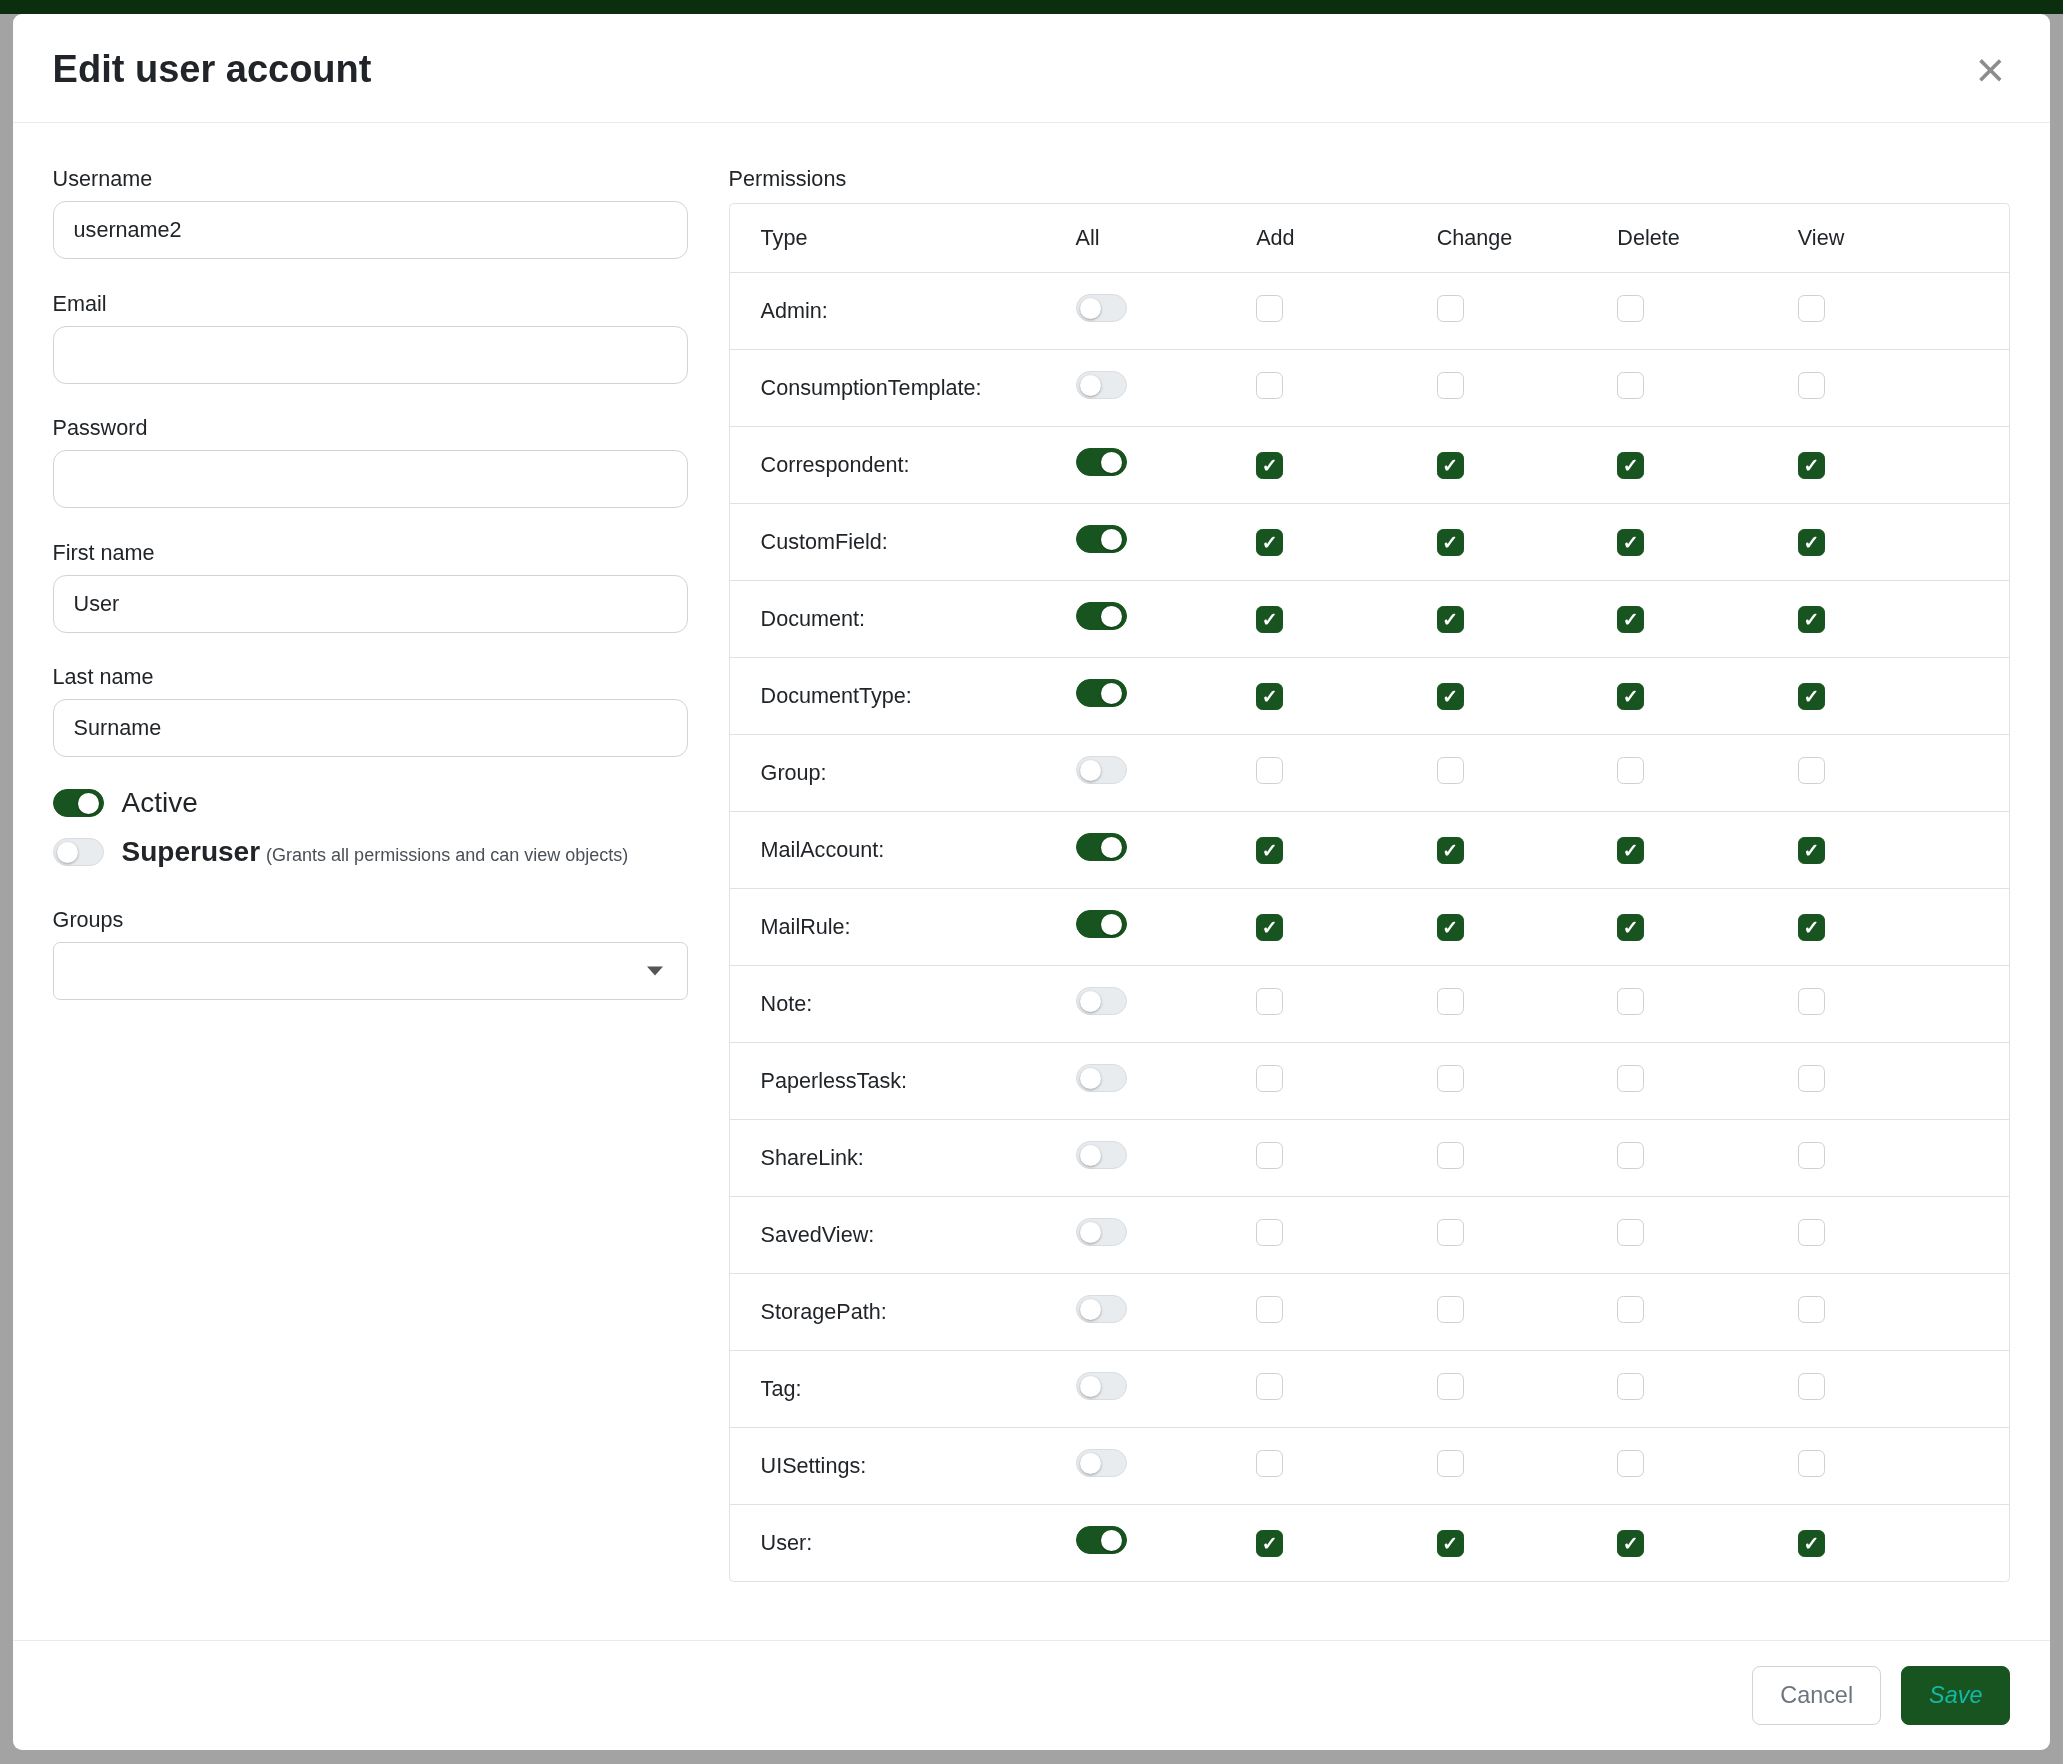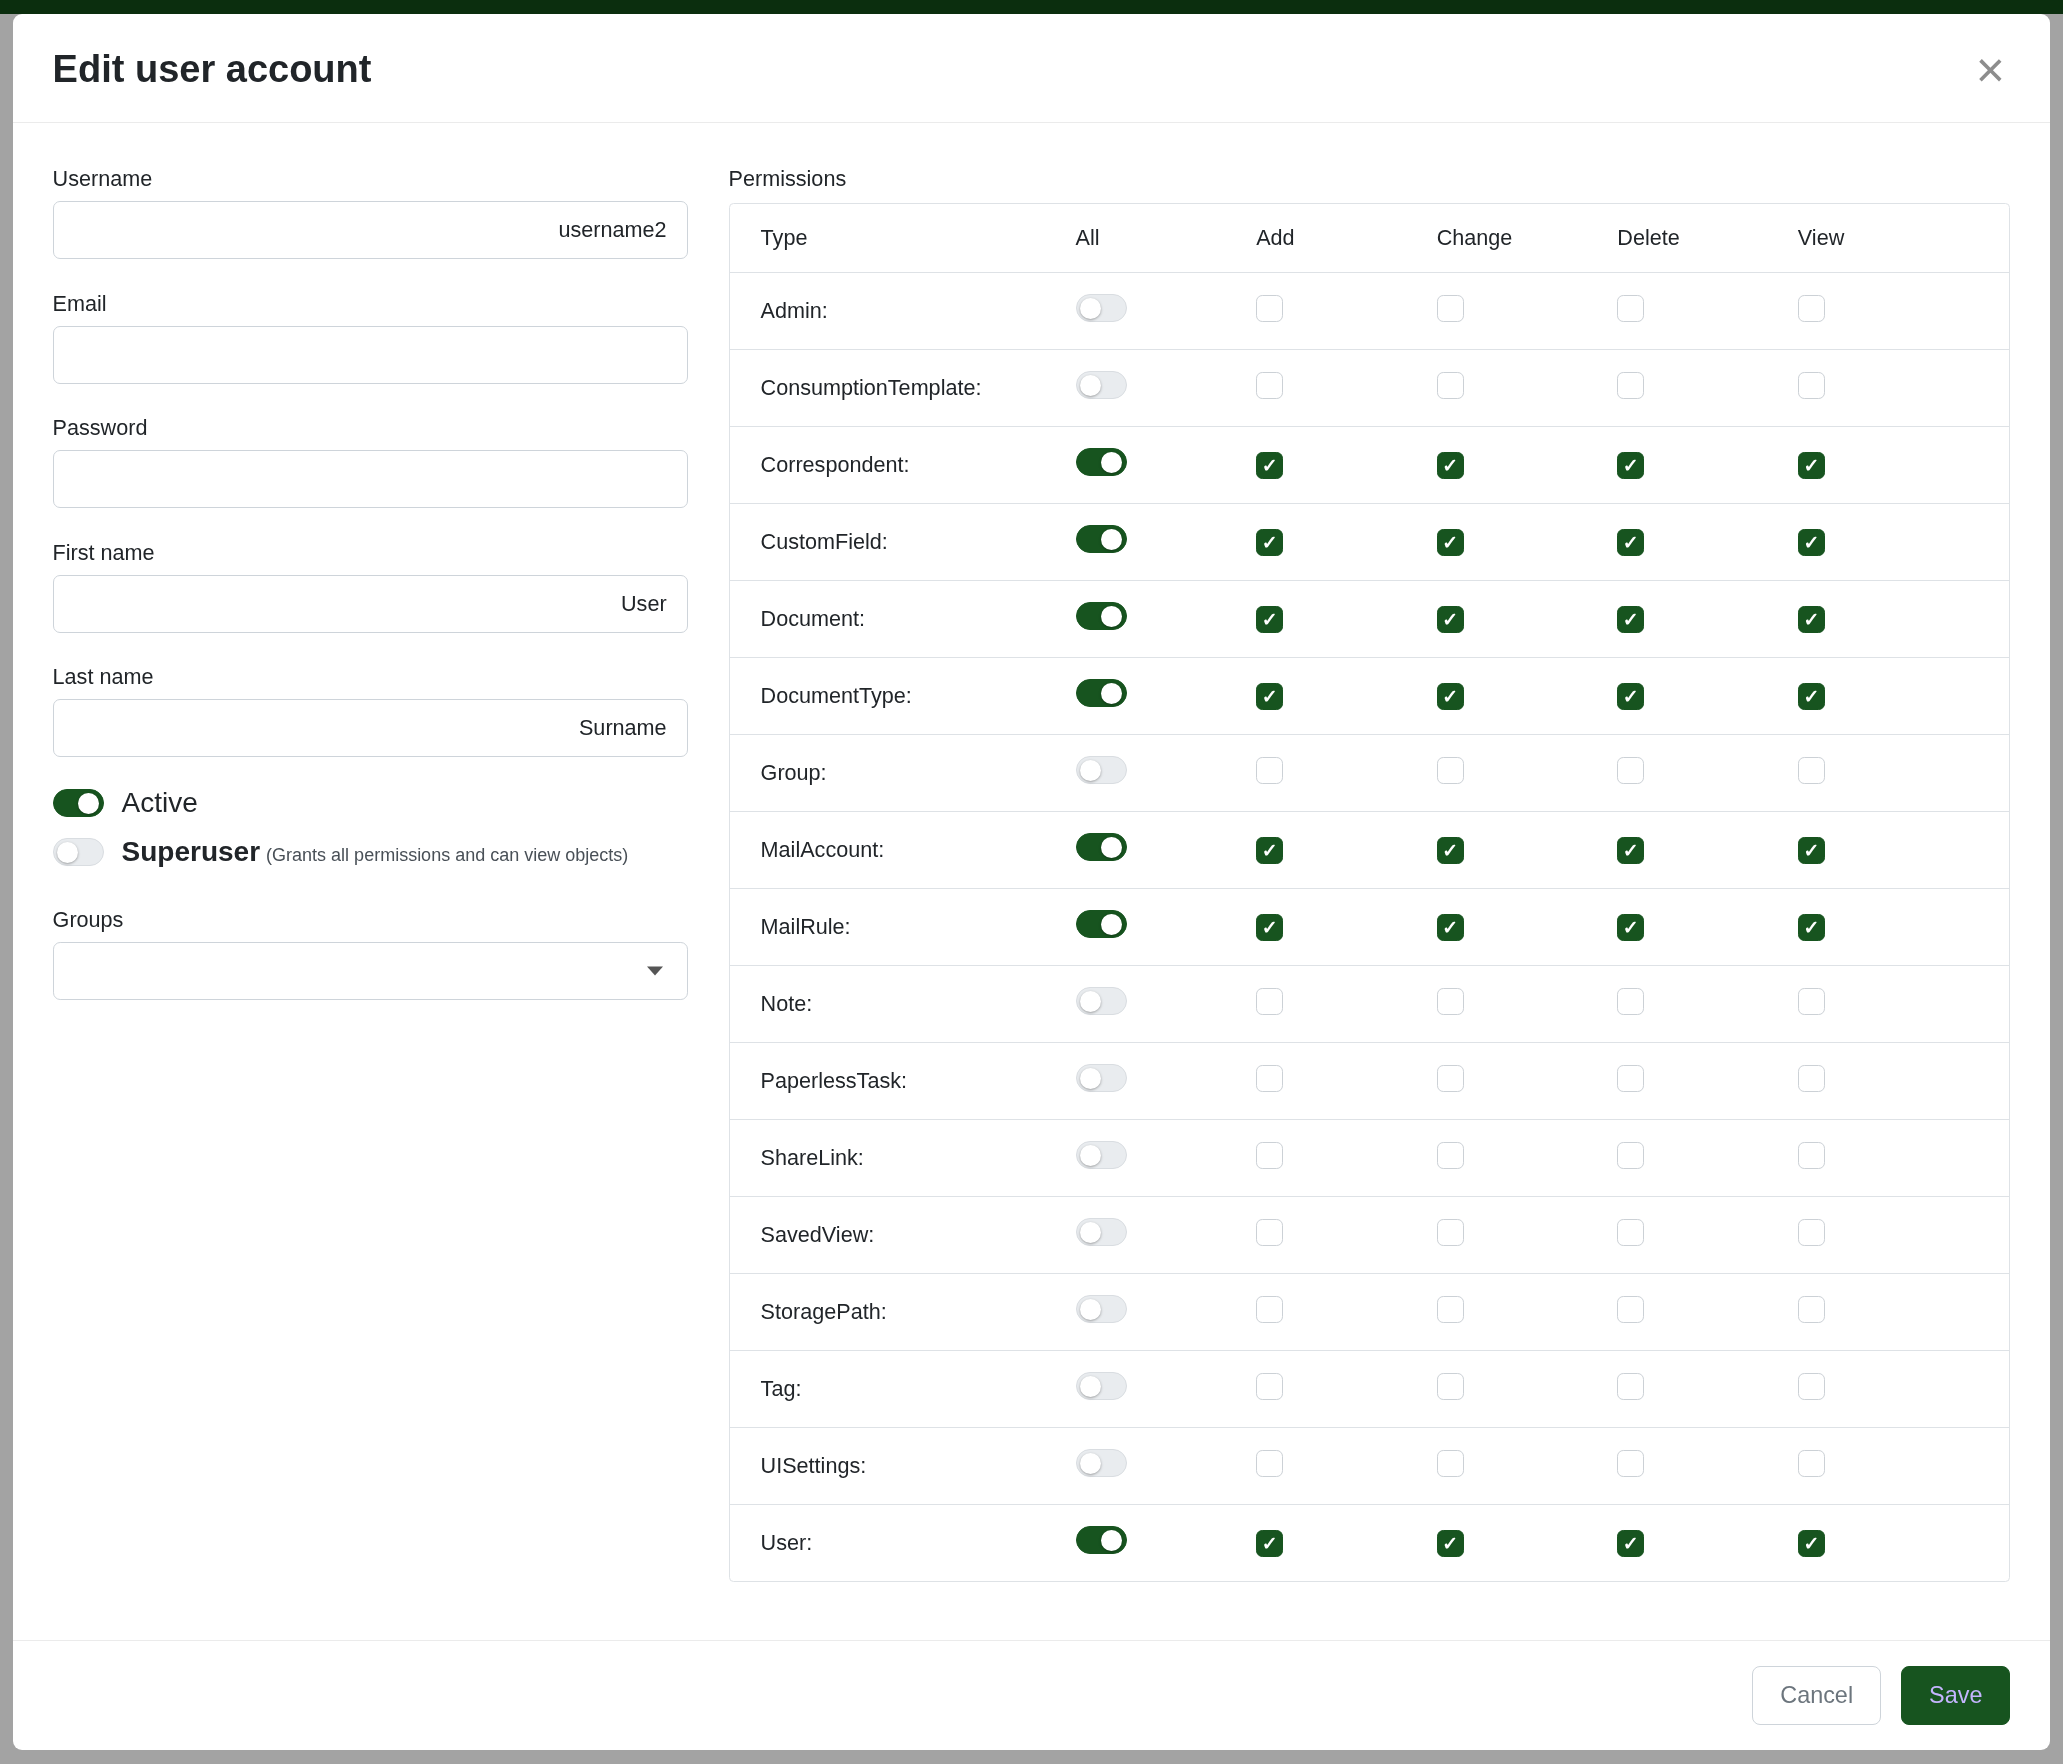--- a/index.html
+++ b/index.html
@@ -34,24 +34,24 @@
   }
   
   .modal-body { flex:1; display:flex; padding:43px 40px 0 40px; gap:41px; overflow:hidden; }
   .left-col { width:635px; flex:none; }
   .right-col { flex:1; }
 
   .form-group { margin-bottom:31.5px; }
   .field-label { display:block; font-size:21.6px; color:#212529; margin-bottom:9px; }
   .text-input {
     width:100%; height:58px;
-    border:0.9px solid #ced4da; border-radius:7px;
+    border:0.9px solid #ced4da; border-radius:13px;
     padding:0 20px; font-size:21.6px; color:#212529;
     font-family:"Liberation Sans", sans-serif;
-    outline:none; background:#fff;text-align:right;
+    outline:none; background:#fff;
   }
 
   
   .switch-row { display:flex; align-items:flex-start; gap:18px; margin-bottom:21.6px; margin-top:5.4px; }
   .toggle {
     display:inline-block; flex:none;
     width:51px; height:28px; border-radius:14.4px;
     background:#e9ecef; border:0.9px solid #d9dde1;
     position:relative; cursor:pointer;
   }
@@ -104,21 +104,21 @@
   .modal-footer {
     border-top:0.9px solid #ebebeb;
     padding:25px 40px;
     display:flex; justify-content:flex-end; align-items:center; gap:20px;
   }
   .btn {
     height:59px; border-radius:8px; font-size:23.4px; padding:0 27px;
     cursor:pointer; font-family:"Liberation Sans", sans-serif;
   }
   .btn-cancel { background:#fff; border:0.9px solid #ced4da; color:#6c757d; }
-  .btn-save { background:#17541f; border:0.9px solid #17541f; color:#c4b5fd; }
+  .btn-save { background:#17541f; border:0.9px solid #17541f; color:#14b8a6;font-style:italic; }
 </style>
 </head>
 <body>
 
 <div class="top-strip"></div>
 
 <div class="modal">
 
   <div class="modal-header">
     <h1 class="modal-title">Edit user account</h1>

